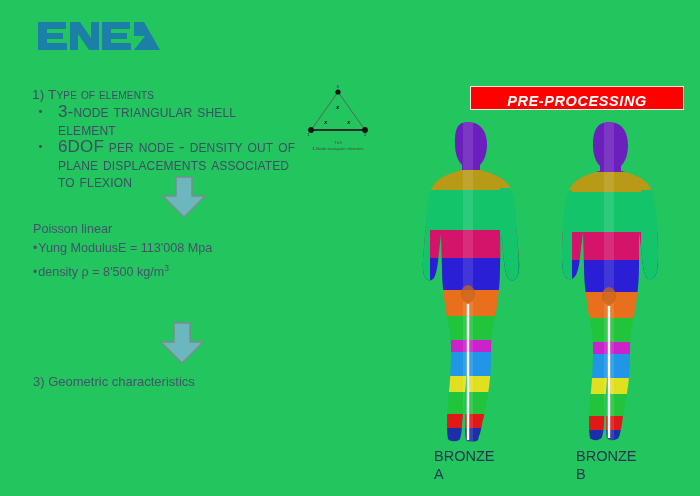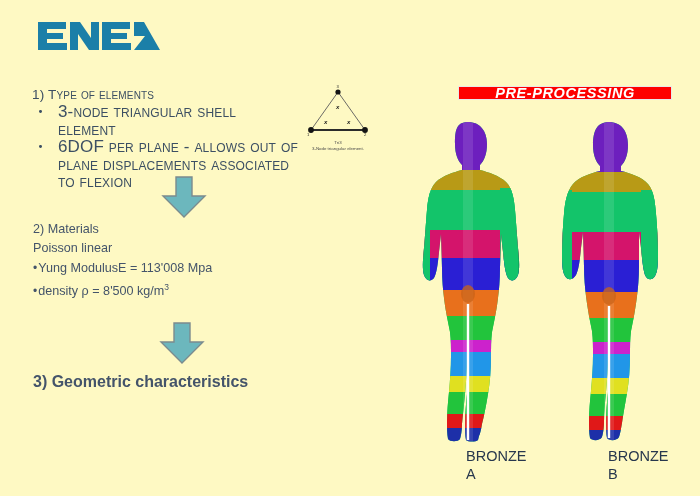--- a/index.html
+++ b/index.html
@@ -8,21 +8,21 @@
     padding: 0;
     background: #ffffff;
   }
   body {
     font-family: "Liberation Sans", sans-serif;
   }
   #slide {
     position: relative;
     width: 700px;
     height: 496px;
-    background: #fef9c3;
+    background: #22c55e;
     overflow: hidden;
   }
 
   
   #logo {
     position: absolute;
     left: 36px;
     top: 14px;
     width: 126px;
     height: 44px;
@@ -92,23 +92,22 @@
   }
   #sec2 sup { font-size: 8.5px; }
 
   
   #sec3 {
     position: absolute;
     left: 33px;
     top: 372px;
     width: 330px;
     color: #44546a;
-    font-size: 16px;
+    font-size: 13px;
     line-height: 19.5px;
-    font-weight: bold;
   }
 
   
   #tri-wrap {
     position: absolute;
     left: 296px;
     top: 82px;
     width: 84px;
     height: 82px;
   }
@@ -120,29 +119,29 @@
     text-align: center;
     color: #4a4a4a;
     font-size: 4.4px;
     line-height: 6.4px;
     font-family: "Liberation Sans", sans-serif;
   }
 
   
   #banner {
     position: absolute;
-    left: 458px;
+    left: 470px;
     top: 86px;
     width: 214px;
-    height: 14px;
+    height: 24px;
     background: #fe0000;
     border: 1px solid #e8e8e8;
     box-sizing: border-box;
     display: flex;
-    align-items: center;
+    align-items: flex-end;
     justify-content: center;
   }
   #banner .txt {
     color: #ffffff;
     font-weight: bold;
     font-style: italic;
     font-size: 14.5px;
     letter-spacing: 0.6px;
   }
 
@@ -153,21 +152,20 @@
     height: 330px;
   }
   #figA { left: 408px; top: 118px; }
   #figB { left: 548px; top: 118px; }
 
   .fig-label {
     position: absolute;
     color: #27374d;
     font-size: 14.5px;
     line-height: 17.6px;
-    margin-left: 32px;
   }
   #labelA { left: 434px; top: 448px; }
   #labelB { left: 576px; top: 448px; }
 </style>
 </head>
 <body>
 
 <div id="slide">
 
   <div id="logo">
@@ -187,21 +185,21 @@
 
   <div id="sec1">
     <div class="heading">1) Type of elements</div>
     <ul>
       <li>
         <span class="dot"></span>
         <span>3-node triangular shell element</span>
       </li>
       <li>
         <span class="dot"></span>
-        <span>6DOF per plane - allows out of plane displacements associated to flexion</span>
+        <span>6DOF per node - density out of plane displacements associated to flexion</span>
       </li>
     </ul>
   </div>
 
   <div id="tri-wrap">
     <svg viewBox="0 0 84 60" width="84" height="60">
 
       <polygon points="42,10 69,48 15,48" fill="none" stroke="#5a5a5a" stroke-width="0.9"></polygon>
 
       <line x1="15" y1="48" x2="69" y2="48" stroke="#2b2b2b" stroke-width="2"></line>
@@ -224,21 +222,20 @@
     </div>
   </div>
 
   <div class="arrow" id="arrow1">
     <svg viewBox="0 0 62 46" width="62" height="46">
       <polygon points="24,3 40,3 40,22 53,22 32,43 11,22 24,22" fill="#6cb7bd" stroke="#7b8b8e" stroke-width="1.4"></polygon>
     </svg>
   </div>
 
   <div id="sec2">
-    <div>2) Materials</div>
     <div>Poisson linear</div>
     <div class="bulleted"><span>Yung ModulusE = 113'008 Mpa</span></div>
     <div class="bulleted"><span>density ρ = 8'500 kg/m</span><sup>3</sup></div>
   </div>
 
   <div class="arrow" id="arrow2">
     <svg viewBox="0 0 62 46" width="62" height="46">
       <polygon points="24,3 40,3 40,22 53,22 32,43 11,22 24,22" fill="#6cb7bd" stroke="#7b8b8e" stroke-width="1.4"></polygon>
     </svg>
   </div>

